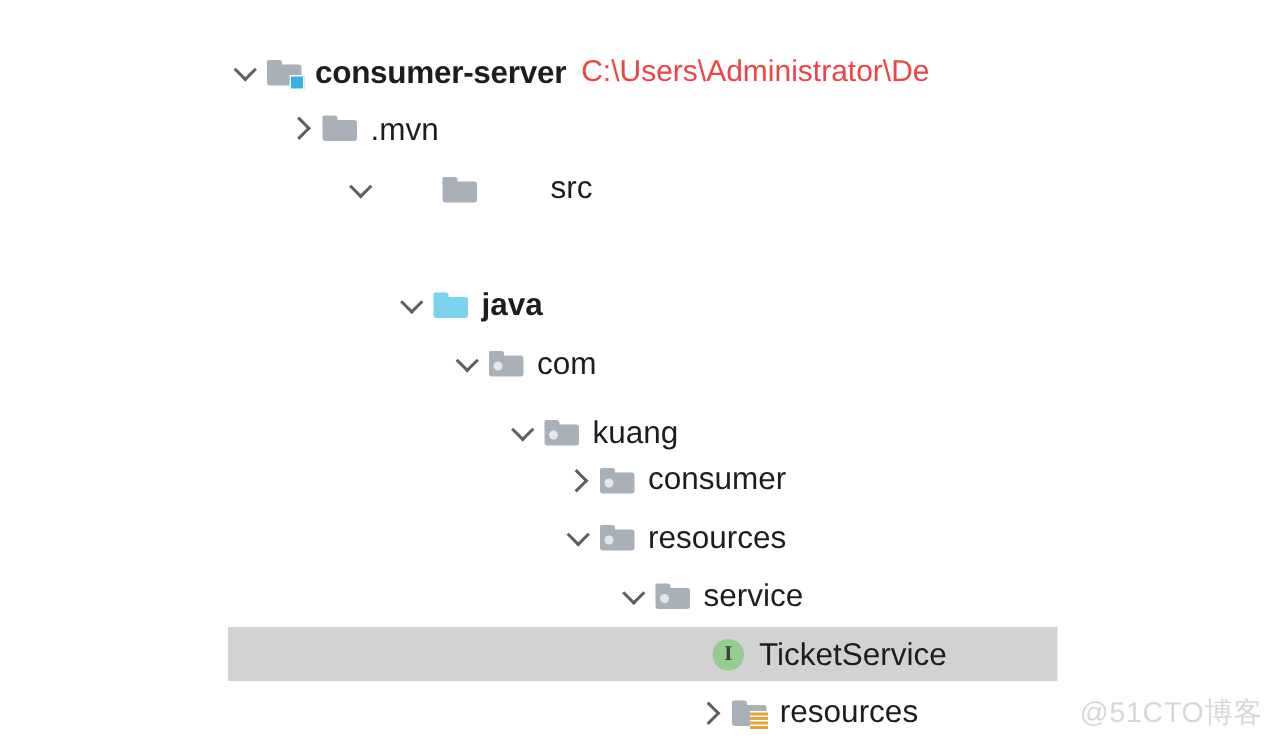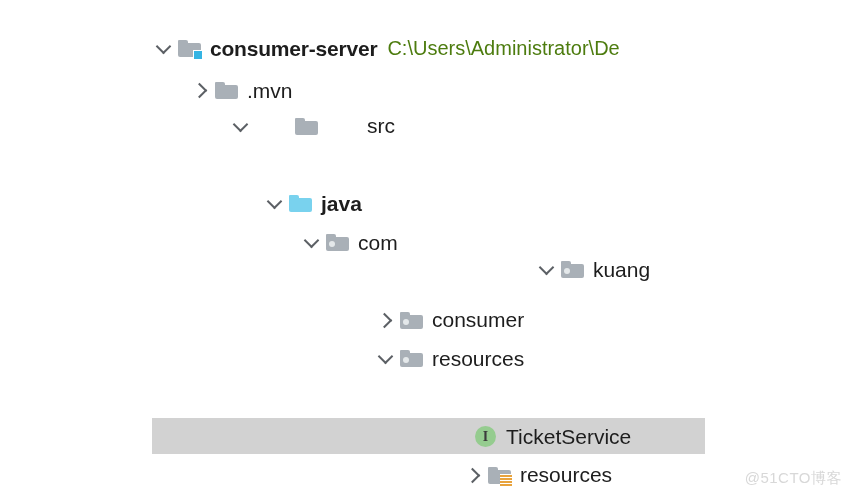--- a/index.html
+++ b/index.html
@@ -186,31 +186,31 @@
     color: #1d1d1d;
     line-height: 1;
   }
   .label.bold {
     font-weight: bold;
     letter-spacing: -0.2px;
   }
   .path {
     flex: 0 0 auto;
     font-size: 20px;
-    color: #4d7c0f;
+    color: #ef4444;
     margin-left: 10px;
     line-height: 1;
   }
 
   
   .watermark {
     position: absolute;
     right: 6px;
     bottom: 6px;
-    font-size: 15px;
+    font-size: 19px;
     color: #d8d8d8;
     letter-spacing: 0.5px;
     user-select: none;
   }
 </style>
 </head>
 <body>
 
 <div id="tree">
     <div class="row" style="top: 30px;">
@@ -219,21 +219,21 @@
       <span class="icon">
         <span class="folder">
           <span class="tab"></span>
           <span class="body"></span>
         </span>
         <span class="badge-module"></span>
       </span>
       <span class="label bold">consumer-server</span>
       <span class="path">C:\Users\Administrator\De</span>
     </div>
-    <div class="row" style="top: 72px;">
+    <div class="row" style="top: 61px; align-items: flex-end;">
       <span class="indent" style="width: 37px;"></span>
       <span class="chev right"></span>
       <span class="icon">
         <span class="folder">
           <span class="tab"></span>
           <span class="body"></span>
         </span>
       </span>
       <span class="label">.mvn</span>
     </div>
@@ -263,21 +263,21 @@
       <span class="indent" style="width: 148px;"></span>
       <span class="chev down"></span>
       <span class="icon">
         <span class="folder package">
           <span class="tab"></span>
           <span class="body"></span>
         </span>
       </span>
       <span class="label">com</span>
     </div>
-    <div class="row" style="top: 251px; justify-content: center;">
+    <div class="row" style="top: 270px;">
       <span class="indent" style="width: 185px;"></span>
       <span class="chev down"></span>
       <span class="icon">
         <span class="folder package">
           <span class="tab"></span>
           <span class="body"></span>
         </span>
       </span>
       <span class="label">kuang</span>
     </div>
@@ -295,20 +295,31 @@
     <div class="row" style="top: 340.4px;">
       <span class="indent" style="width: 222px;"></span>
       <span class="chev down"></span>
       <span class="icon">
         <span class="folder package">
           <span class="tab"></span>
           <span class="body"></span>
         </span>
       </span>
       <span class="label">resources</span>
+    </div>
+    <div class="row" style="top: 379.2px;">
+      <span class="indent" style="width: 259px;"></span>
+      <span class="chev down"></span>
+      <span class="icon">
+        <span class="folder package">
+          <span class="tab"></span>
+          <span class="body"></span>
+        </span>
+      </span>
+      <span class="label">service</span>
     </div>
     <div class="row selected" style="top: 418px;">
       <span class="indent" style="width: 296px;"></span>
       <span class="chev none"></span>
       <span class="icon">
         <span class="iface">I</span>
       </span>
       <span class="label">TicketService</span>
     </div>
     <div class="row" style="top: 456.8px; justify-content: center;">

